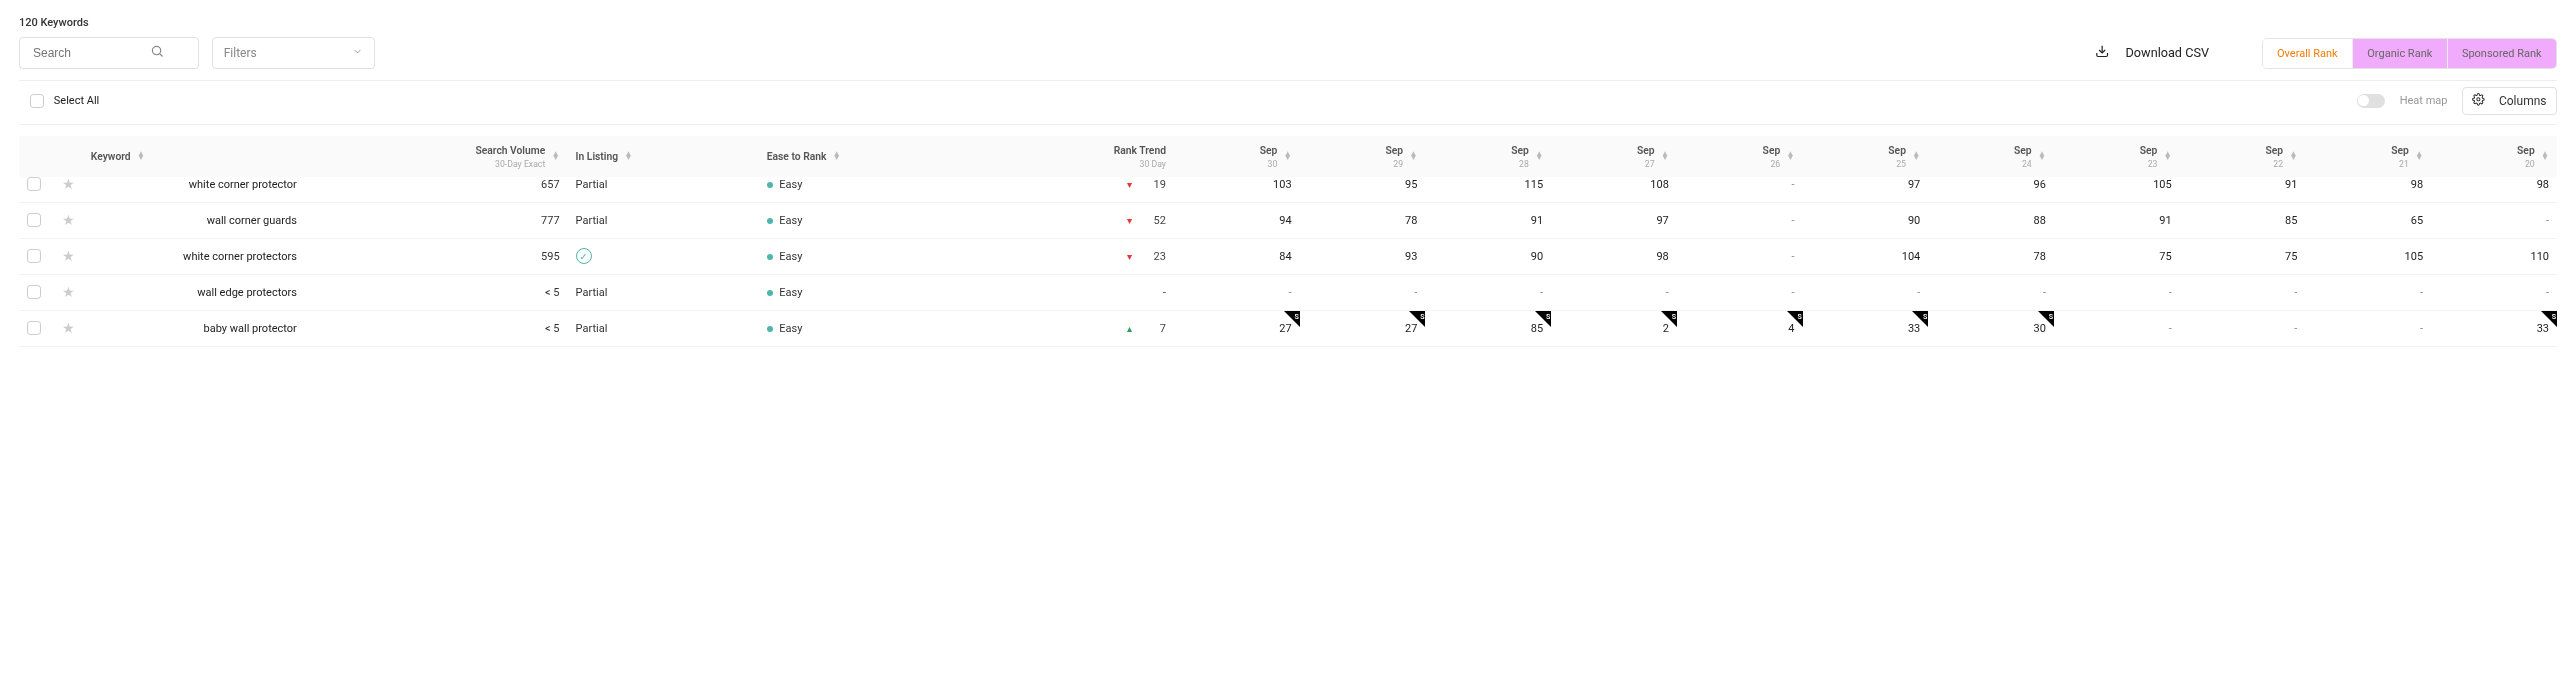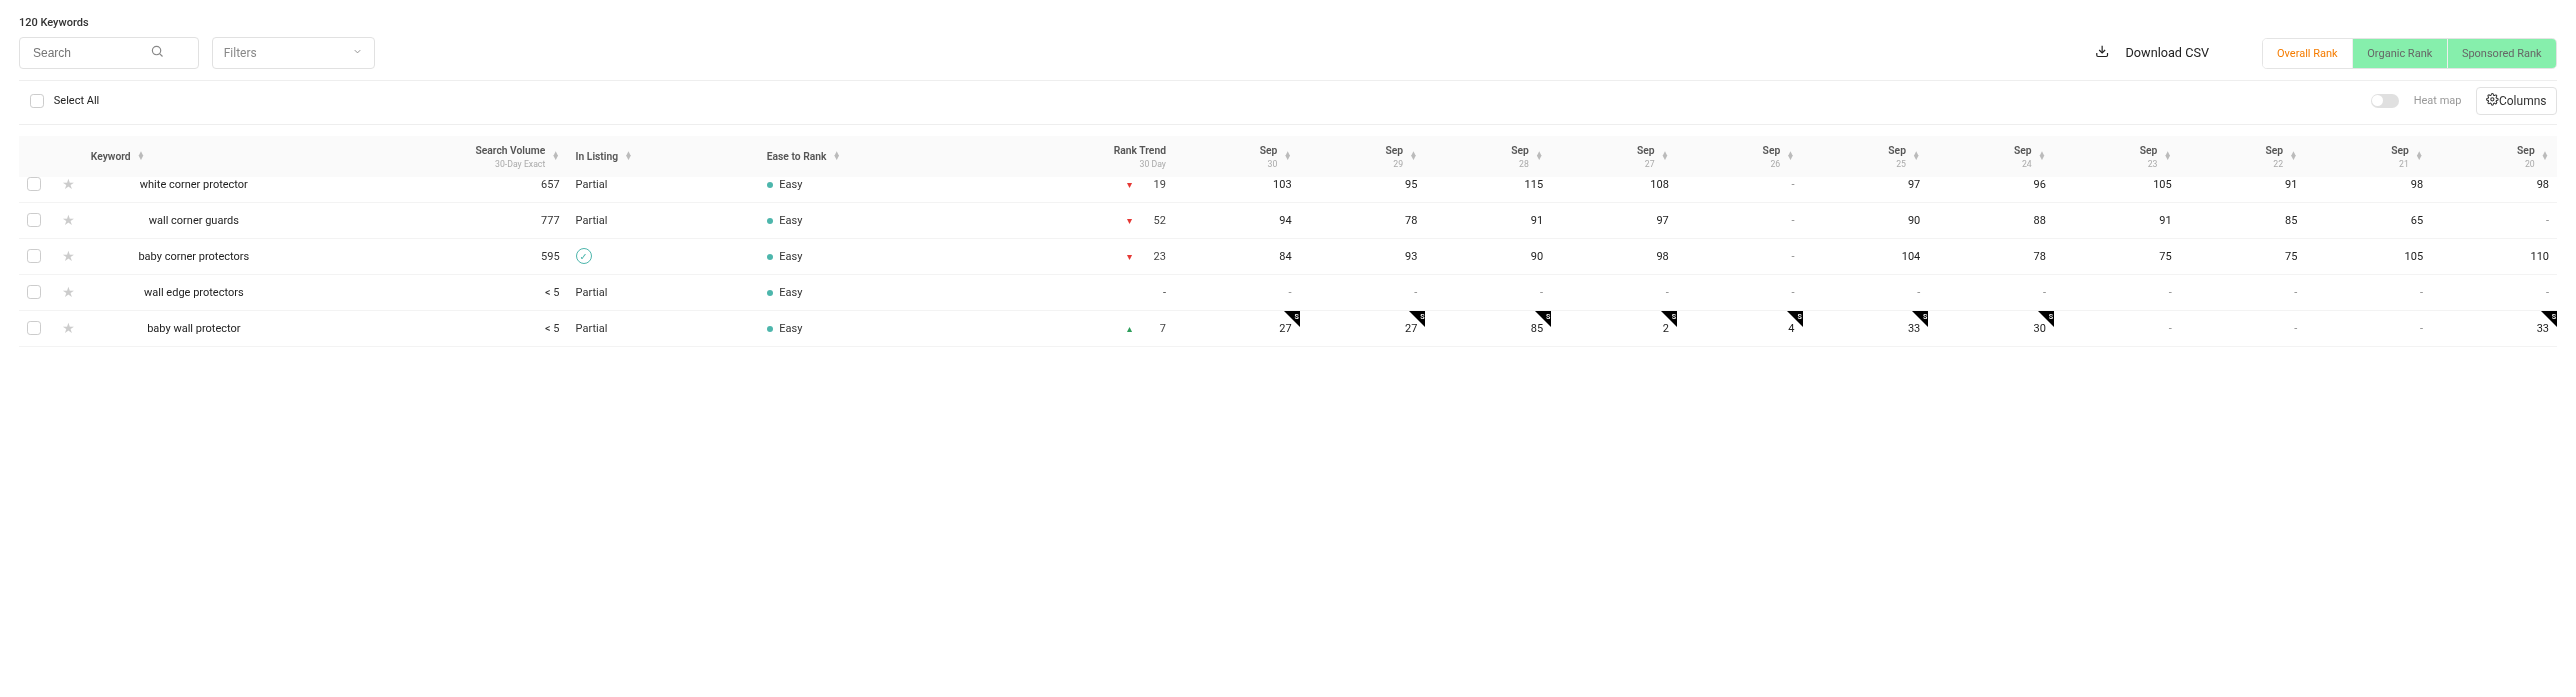--- a/index.html
+++ b/index.html
@@ -70,21 +70,21 @@
     border:2.4px solid #e53935;
     pointer-events:none;
     border-radius:3.2px;
   }
   .rank-tab {
     padding: 8px 14.3px;
     font-size:11px;
     color:#666;
     cursor:pointer;
     border-left:0.8px solid #eee;
-    background:#86efac;
+    background:#f0abfc;
   }
   .rank-tab:first-child{border-left:none;}
   .rank-tab.active {
     color:#f57c00;
     background:#fff;
   }
   .toolbar2 {
     display:flex; align-items:center; justify-content:space-between;
     padding: 6.3px 0 9.5px 0;
     border-top:0.8px solid #eee;
@@ -100,39 +100,39 @@
     display:flex; align-items:center; gap:14.3px;
   }
   .toggle {
     width:28.5px; height:14.3px; background:#e0e0e0; border-radius:8px; position:relative; cursor:pointer;
   }
   .toggle::after{
     content:""; position:absolute; left:1.6px; top:1.6px; width:11px; height:11px; background:#fff; border-radius:50%;
   }
   .heat-label { color:#999; font-size:11px;}
   .columns-btn {
-    display:flex; align-items:center; gap:0; border:0.8px solid #e1e1e1; border-radius:4px; padding:4.8px 9.5px; font-size:12px; cursor:pointer;
+    display:flex; align-items:center; gap:14px; border:0.8px solid #e1e1e1; border-radius:4px; padding:4.8px 9.5px; font-size:12px; cursor:pointer;
   }
 
   .table-wrap {
     border-top:0.8px solid #eee;
     overflow-x:auto;
   }
   table { border-collapse: collapse; width:100%; min-width: 1205px; }
   th, td { padding: 0 8px; height:36px; text-align:right; white-space:nowrap; }
   thead th { 
     font-size:10.3px; color:#555; font-weight:600; background:#fafafa; 
     border-bottom:0.8px solid #eee; position:sticky; top:11px;
     height:41px;
   }
   thead th .sub { display:block; font-size:8.7px; color:#aaa; font-weight:400; margin-top:1.6px;}
   tbody tr { border-bottom:0.8px solid #f3f3f3; }
   .col-check { width:35px; text-align:center; }
   .col-star { width:28.5px; text-align:center; }
-  .col-keyword { text-align:center; width:222px; }
+  .col-keyword { text-align:right; width:222px; }
   .col-listing, .col-ease { text-align:left; }
   .star {
     color:#ccc; font-size:14.3px; cursor:pointer;
   }
   .sort { color:#bbb; font-size:8px; margin-left:3.2px; display:inline-flex; flex-direction:column; line-height:4.8px; vertical-align:middle;}
   .ease-dot {
     width:6.3px; height:6.3px; border-radius:50%; display:inline-block; margin-right:6.3px; vertical-align:middle;
   }
   .trend-up { color:#2e9e5b; font-size:8.7px; }
   .trend-down { color:#e53935; font-size:8.7px; }
@@ -349,21 +349,21 @@
             <td class="rank-cell">91</td>
             <td class="rank-cell">85</td>
             <td class="rank-cell">65</td>
             <td class="rank-cell"><span class="dash">-</span></td>
           </tr>
           <tr>
             <td class="col-check">
               <div class="chk"></div>
             </td>
             <td class="col-star"><span class="star">★</span></td>
-            <td class="col-keyword"><span class="kw-text">baby corner protectors</span></td>
+            <td class="col-keyword"><span class="kw-text">white corner protectors</span></td>
             <td>595</td>
             <td class="col-listing"><span class="listing-check">✓</span></td>
             <td class="col-ease"><span class="ease-dot" style="background:#4db6ac"></span>Easy</td>
             <td class="trend-cell"><span class="tri trend-down">▼</span><span class="num">23</span></td>
             <td class="rank-cell">84</td>
             <td class="rank-cell">93</td>
             <td class="rank-cell">90</td>
             <td class="rank-cell">98</td>
             <td class="rank-cell"><span class="dash">-</span></td>
             <td class="rank-cell">104</td>

